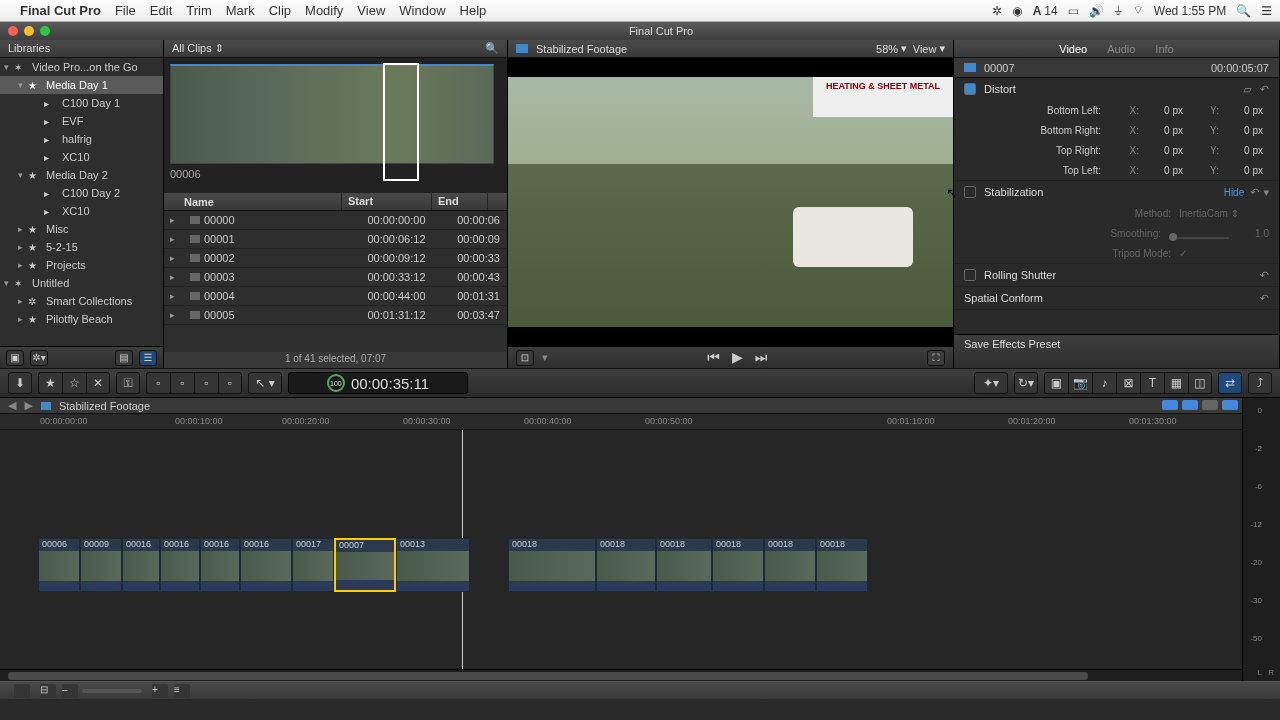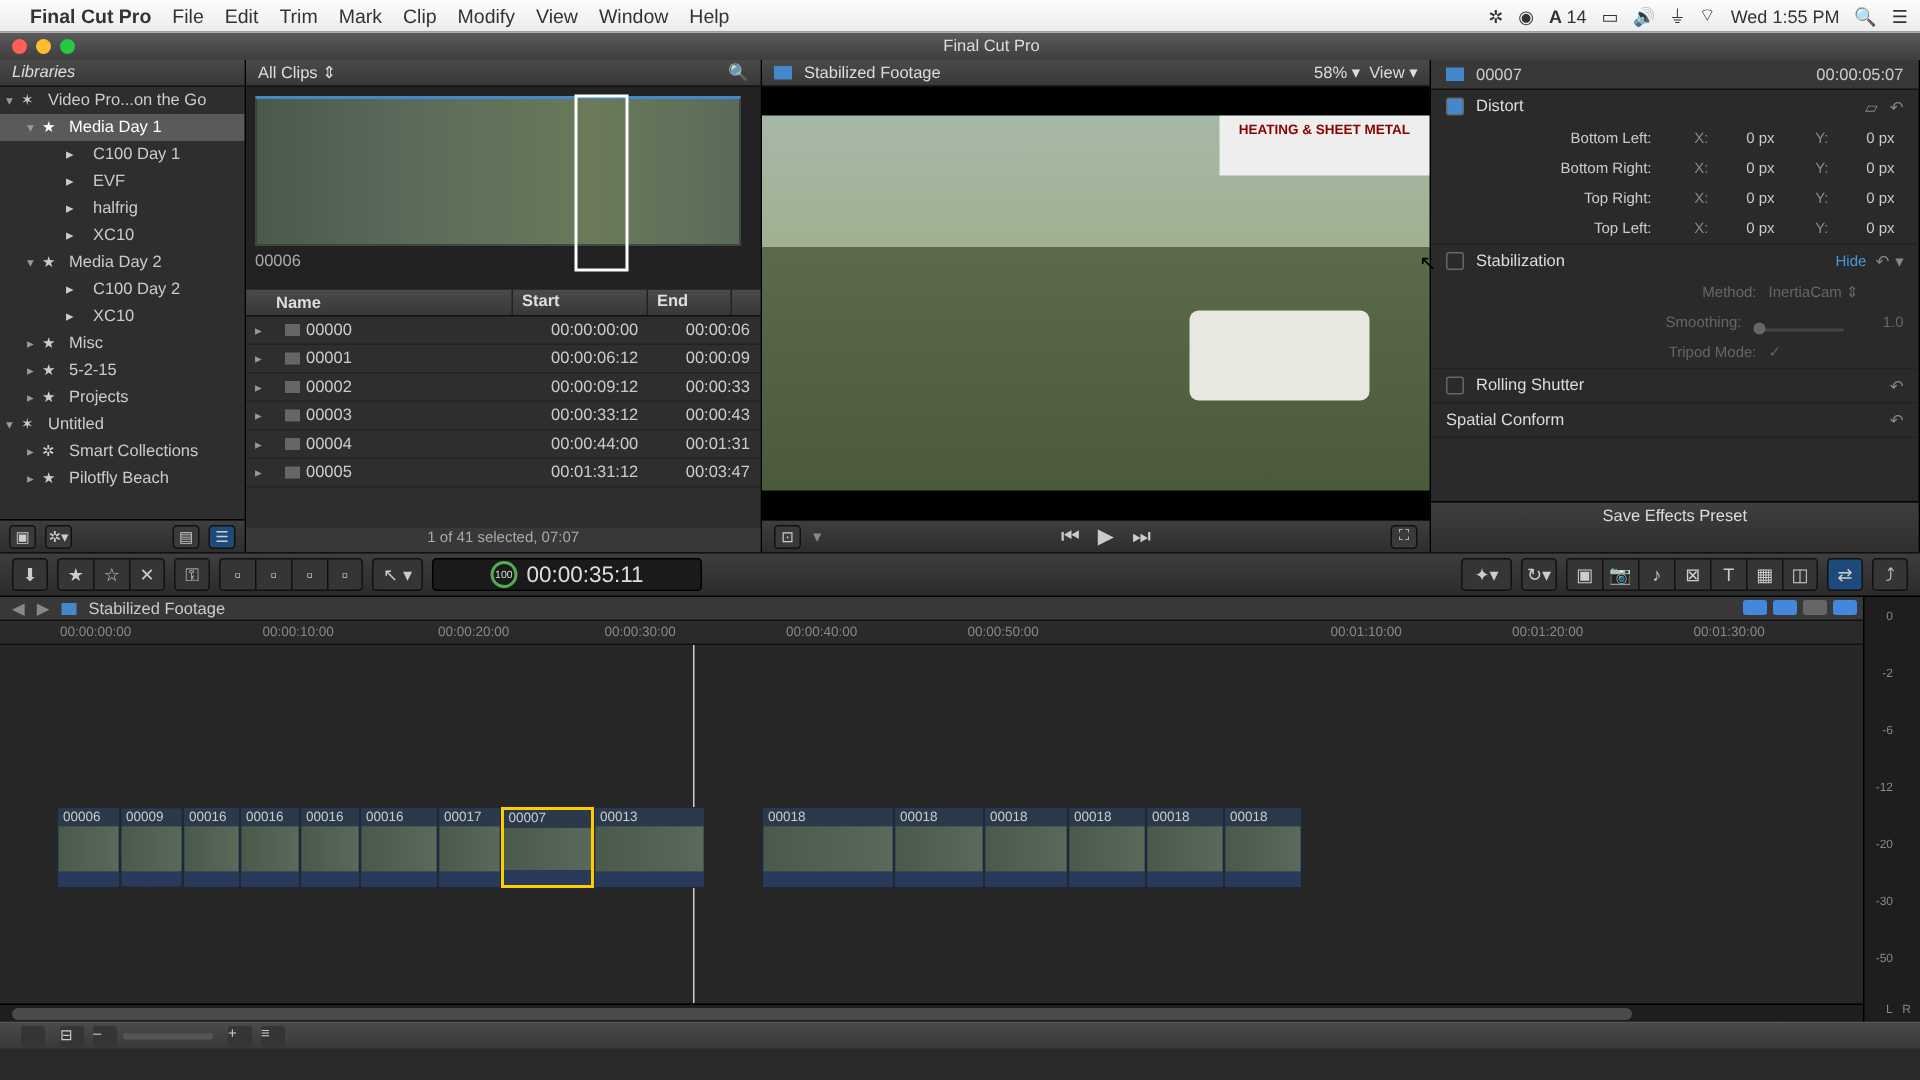--- a/index.html
+++ b/index.html
@@ -21,21 +21,21 @@
 .tl-yel { background: #febc2e; }
 .tl-grn { background: #28c840; }
 .titlebar .title { flex: 1; text-align: center; }
 
 
 .main { display: flex; height: 328px; }
 .col { background: #2a2a2a; border-right: 1px solid #000; }
 
 
 .libcol { width: 164px; display: flex; flex-direction: column; }
-.libhdr { height: 18px; background: linear-gradient(#4a4a4a, #383838); padding: 2px 8px; font-weight: 500; color: #ddd; border-bottom: 1px solid #111; font-style: italic; }
+.libhdr { height: 18px; background: linear-gradient(#4a4a4a, #383838); padding: 2px 8px; font-weight: 500; color: #ddd; border-bottom: 1px solid #111; }
 .tree { flex: 1; overflow: auto; background: #2e2e2e; }
 .tree-row { display: flex; align-items: center; height: 18px; padding-left: 4px; cursor: default; color: #ccc; }
 .tree-row.sel { background: #5a5a5a; color: #fff; }
 .tree-row .disc { width: 10px; font-size: 9px; color: #999; }
 .tree-row .icon { width: 14px; margin-right: 4px; font-size: 10px; }
 .indent-1 { padding-left: 18px; }
 .indent-2 { padding-left: 34px; }
 .lib-toolbar { height: 22px; background: linear-gradient(#3e3e3e, #2e2e2e); border-top: 1px solid #000; display: flex; align-items: center; gap: 6px; padding: 0 6px; }
 .icon-btn { width: 18px; height: 16px; background: #3a3a3a; border: 1px solid #111; border-radius: 3px; display: flex; align-items: center; justify-content: center; font-size: 10px; color: #ccc; }
 .icon-btn.active { background: #1e4a7a; }
@@ -78,21 +78,21 @@
 .insp-clip .icon { width: 12px; height: 9px; background: #4488cc; margin-right: 8px; }
 .insp-section { border-bottom: 1px solid #222; }
 .insp-section-hdr { height: 22px; display: flex; align-items: center; padding: 0 10px; color: #ddd; }
 .insp-section-hdr .chk { width: 12px; height: 12px; border: 1px solid #666; margin-right: 8px; border-radius: 2px; }
 .insp-section-hdr .chk.on { background: #4488cc; }
 .insp-row { height: 20px; display: flex; align-items: center; padding: 0 10px; color: #ccc; font-size: 10px; }
 .insp-row.dim { color: #666; }
 .insp-row .label { flex: 1; text-align: right; margin-right: 8px; }
 .insp-row .xy { width: 30px; text-align: right; color: #888; }
 .insp-row .val { width: 44px; text-align: right; margin-right: 6px; }
-.insp-save { height: 34px; background: linear-gradient(#3e3e3e, #2e2e2e); border-top: 1px solid #000; text-align: center; padding: 3px 10px; color: #ddd; margin-top: auto; }
+.insp-save { height: 34px; background: linear-gradient(#3e3e3e, #2e2e2e); border-top: 1px solid #000; text-align: left; padding: 3px 10px; color: #ddd; margin-top: auto; }
 .reset-icon { color: #888; margin-left: auto; font-size: 11px; }
 .hide-link { color: #4499dd; margin-left: auto; font-size: 10px; }
 
 
 .toolstrip { height: 30px; background: linear-gradient(#3e3e3e, #2a2a2a); border-top: 1px solid #111; border-bottom: 1px solid #000; display: flex; align-items: center; padding: 0 8px; gap: 6px; }
 .tool-btn { width: 24px; height: 22px; background: #353535; border: 1px solid #111; border-radius: 3px; display: flex; align-items: center; justify-content: center; font-size: 12px; color: #ccc; }
 .tool-group { display: flex; gap: 0; }
 .tool-group .tool-btn { border-radius: 0; border-right: none; }
 .tool-group .tool-btn:first-child { border-radius: 3px 0 0 3px; }
 .tool-group .tool-btn:last-child { border-radius: 0 3px 3px 0; border-right: 1px solid #111; }
@@ -339,20 +339,25 @@
       <div class="play-controls">
         <span>⏮</span>
         <span>▶</span>
         <span>⏭</span>
       </div>
       <span class="icon-btn">⛶</span>
     </div>
   </div>
 
   <div class="col inspcol">
+    <div class="insphdr">
+      <span class="active">Video</span>
+      <span>Audio</span>
+      <span>Info</span>
+    </div>
     <div class="insp-clip">
       <span class="icon"></span>
       <span>00007</span>
       <span style="flex:1"></span>
       <span>00:00:05:07</span>
     </div>
     <div class="insp-section">
       <div class="insp-section-hdr">
         <span class="chk on"></span>
         <span>Distort</span>
@@ -480,21 +485,21 @@
       <div class="snap-btns">
         <span class="snap-btn"></span>
         <span class="snap-btn"></span>
         <span class="snap-btn gray"></span>
         <span class="snap-btn"></span>
       </div>
     </div>
     <div class="tl-ruler" id="ruler">
         <span style="left: 40px;">00:00:00:00</span>
         <span style="left: 175px;">00:00:10:00</span>
-        <span style="left: 292px;">00:00:20:00</span>
+        <span style="left: 282px;">00:00:20:00</span>
         <span style="left: 403px;">00:00:30:00</span>
         <span style="left: 524px;">00:00:40:00</span>
         <span style="left: 645px;">00:00:50:00</span>
         <span style="left: 766px; margin-top: 20px;">00:01:00:00</span>
         <span style="left: 887px;">00:01:10:00</span>
         <span style="left: 1008px;">00:01:20:00</span>
         <span style="left: 1129px;">00:01:30:00</span>
       </div>
     <div class="tl-tracks">
       <div class="playhead"></div>

